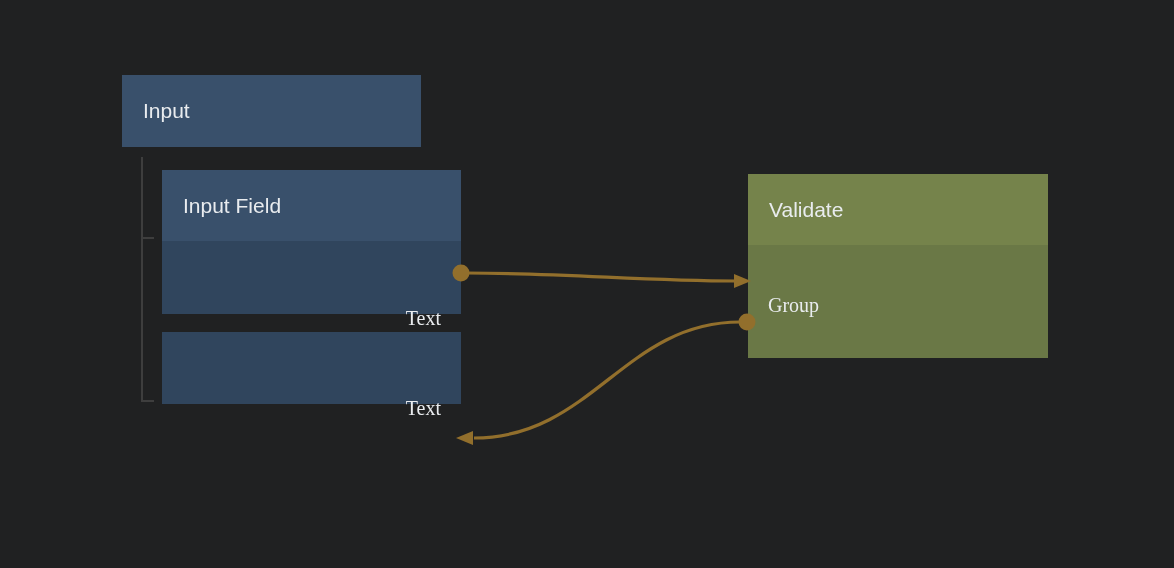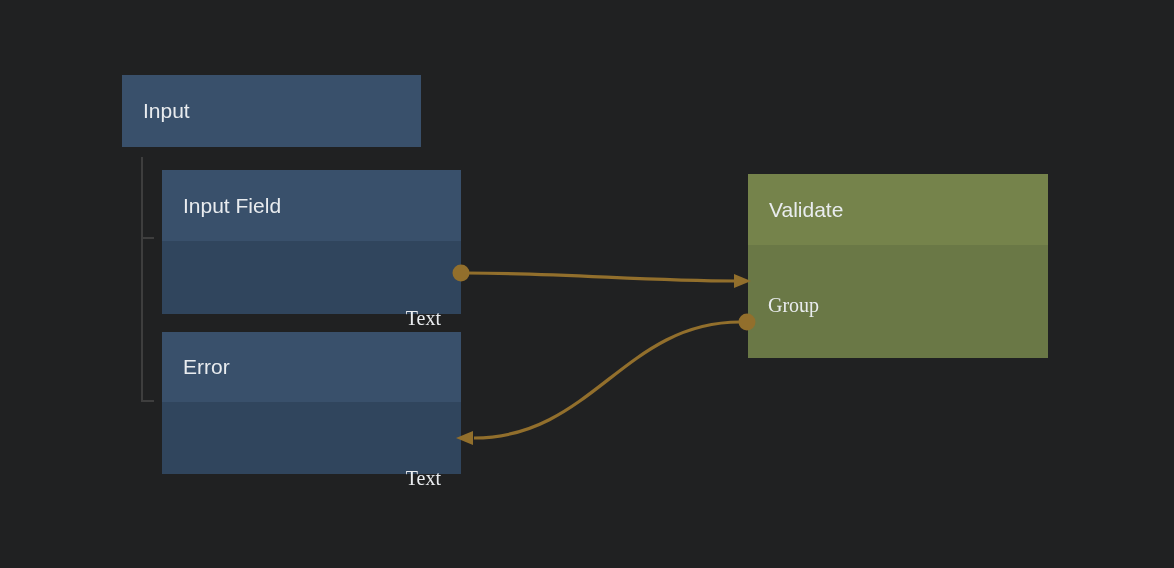--- a/index.html
+++ b/index.html
@@ -91,23 +91,20 @@
       <span>Input Field</span>
     </div>
     <div class="body" style="height:73px;">
       <div class="row out full">
         <span>Text</span>
       </div>
     </div>
   </div>
 
   <div class="node blue" style="left:162px; top:332px; width:299px;">
-    <div class="header" style="height:70px;">
-      <span>Error</span>
-    </div>
     <div class="body" style="height:72px;">
       <div class="row out full">
         <span>Text</span>
       </div>
     </div>
   </div>
 
   <div class="node green" style="left:748px; top:174px; width:300px;">
     <div class="header" style="height:71px;">
       <span>Validate</span>

